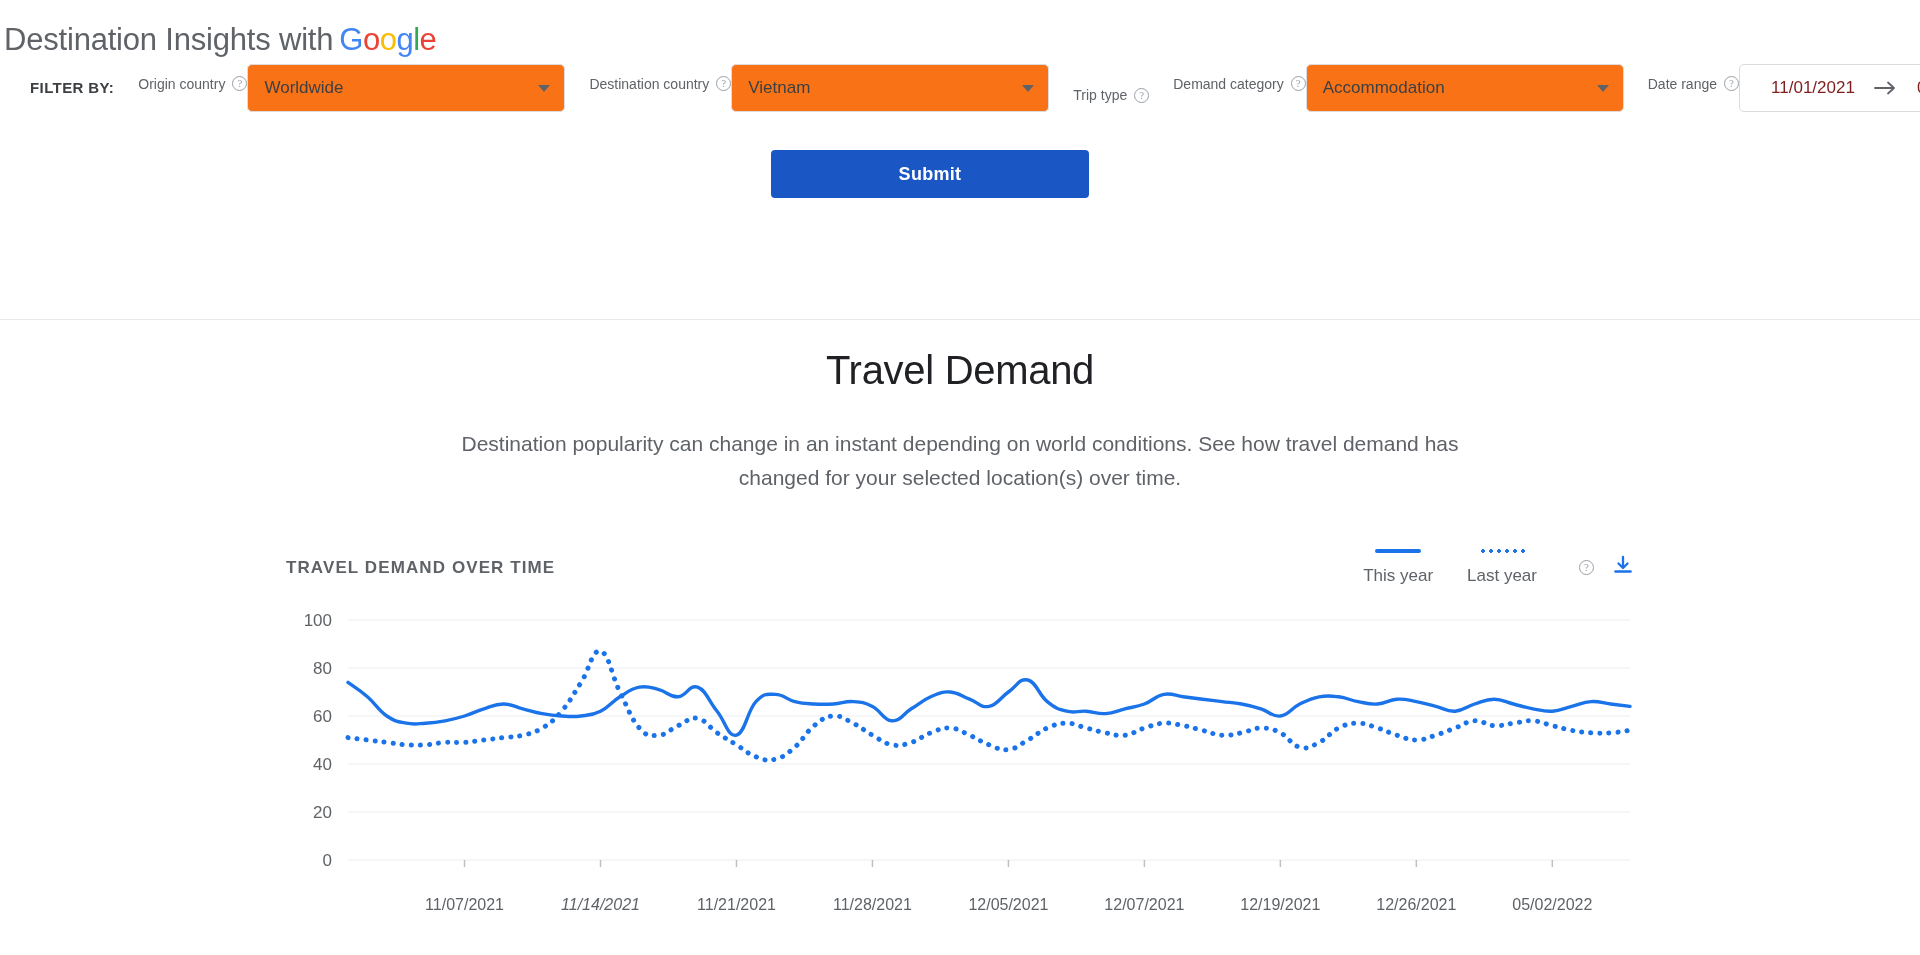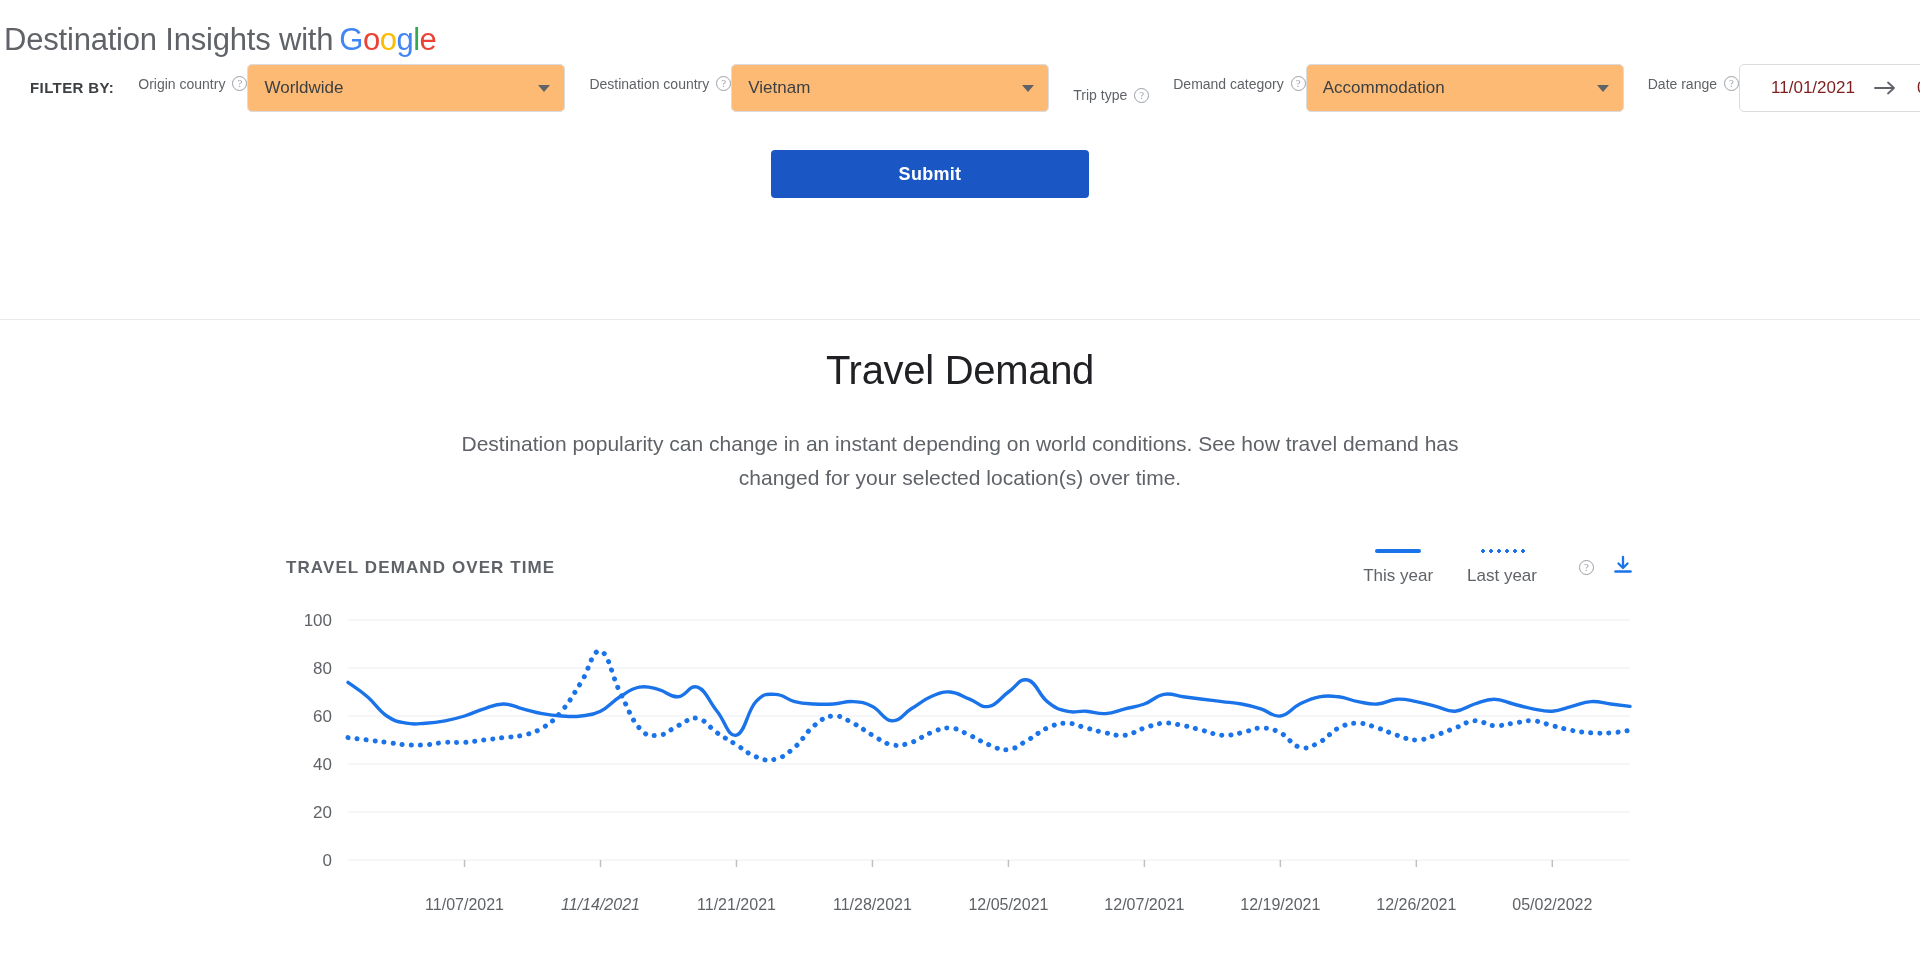--- a/index.html
+++ b/index.html
@@ -78,21 +78,21 @@
   .select-box {
     width: 318px;
     height: 48px;
     border: 1px solid #dadce0;
     border-radius: 5px;
     display: flex;
     align-items: center;
     padding: 0 14px 0 16px;
     font-size: 17px;
     color: #3c4043;
-    background: #fdba74;
+    background: #f97316;
     cursor: pointer;
     justify-content: space-between;
   }
   .caret {
     width: 0; height: 0;
     border-left: 6px solid transparent;
     border-right: 6px solid transparent;
     border-top: 7px solid #5f6368;
   }
   .date-box {

